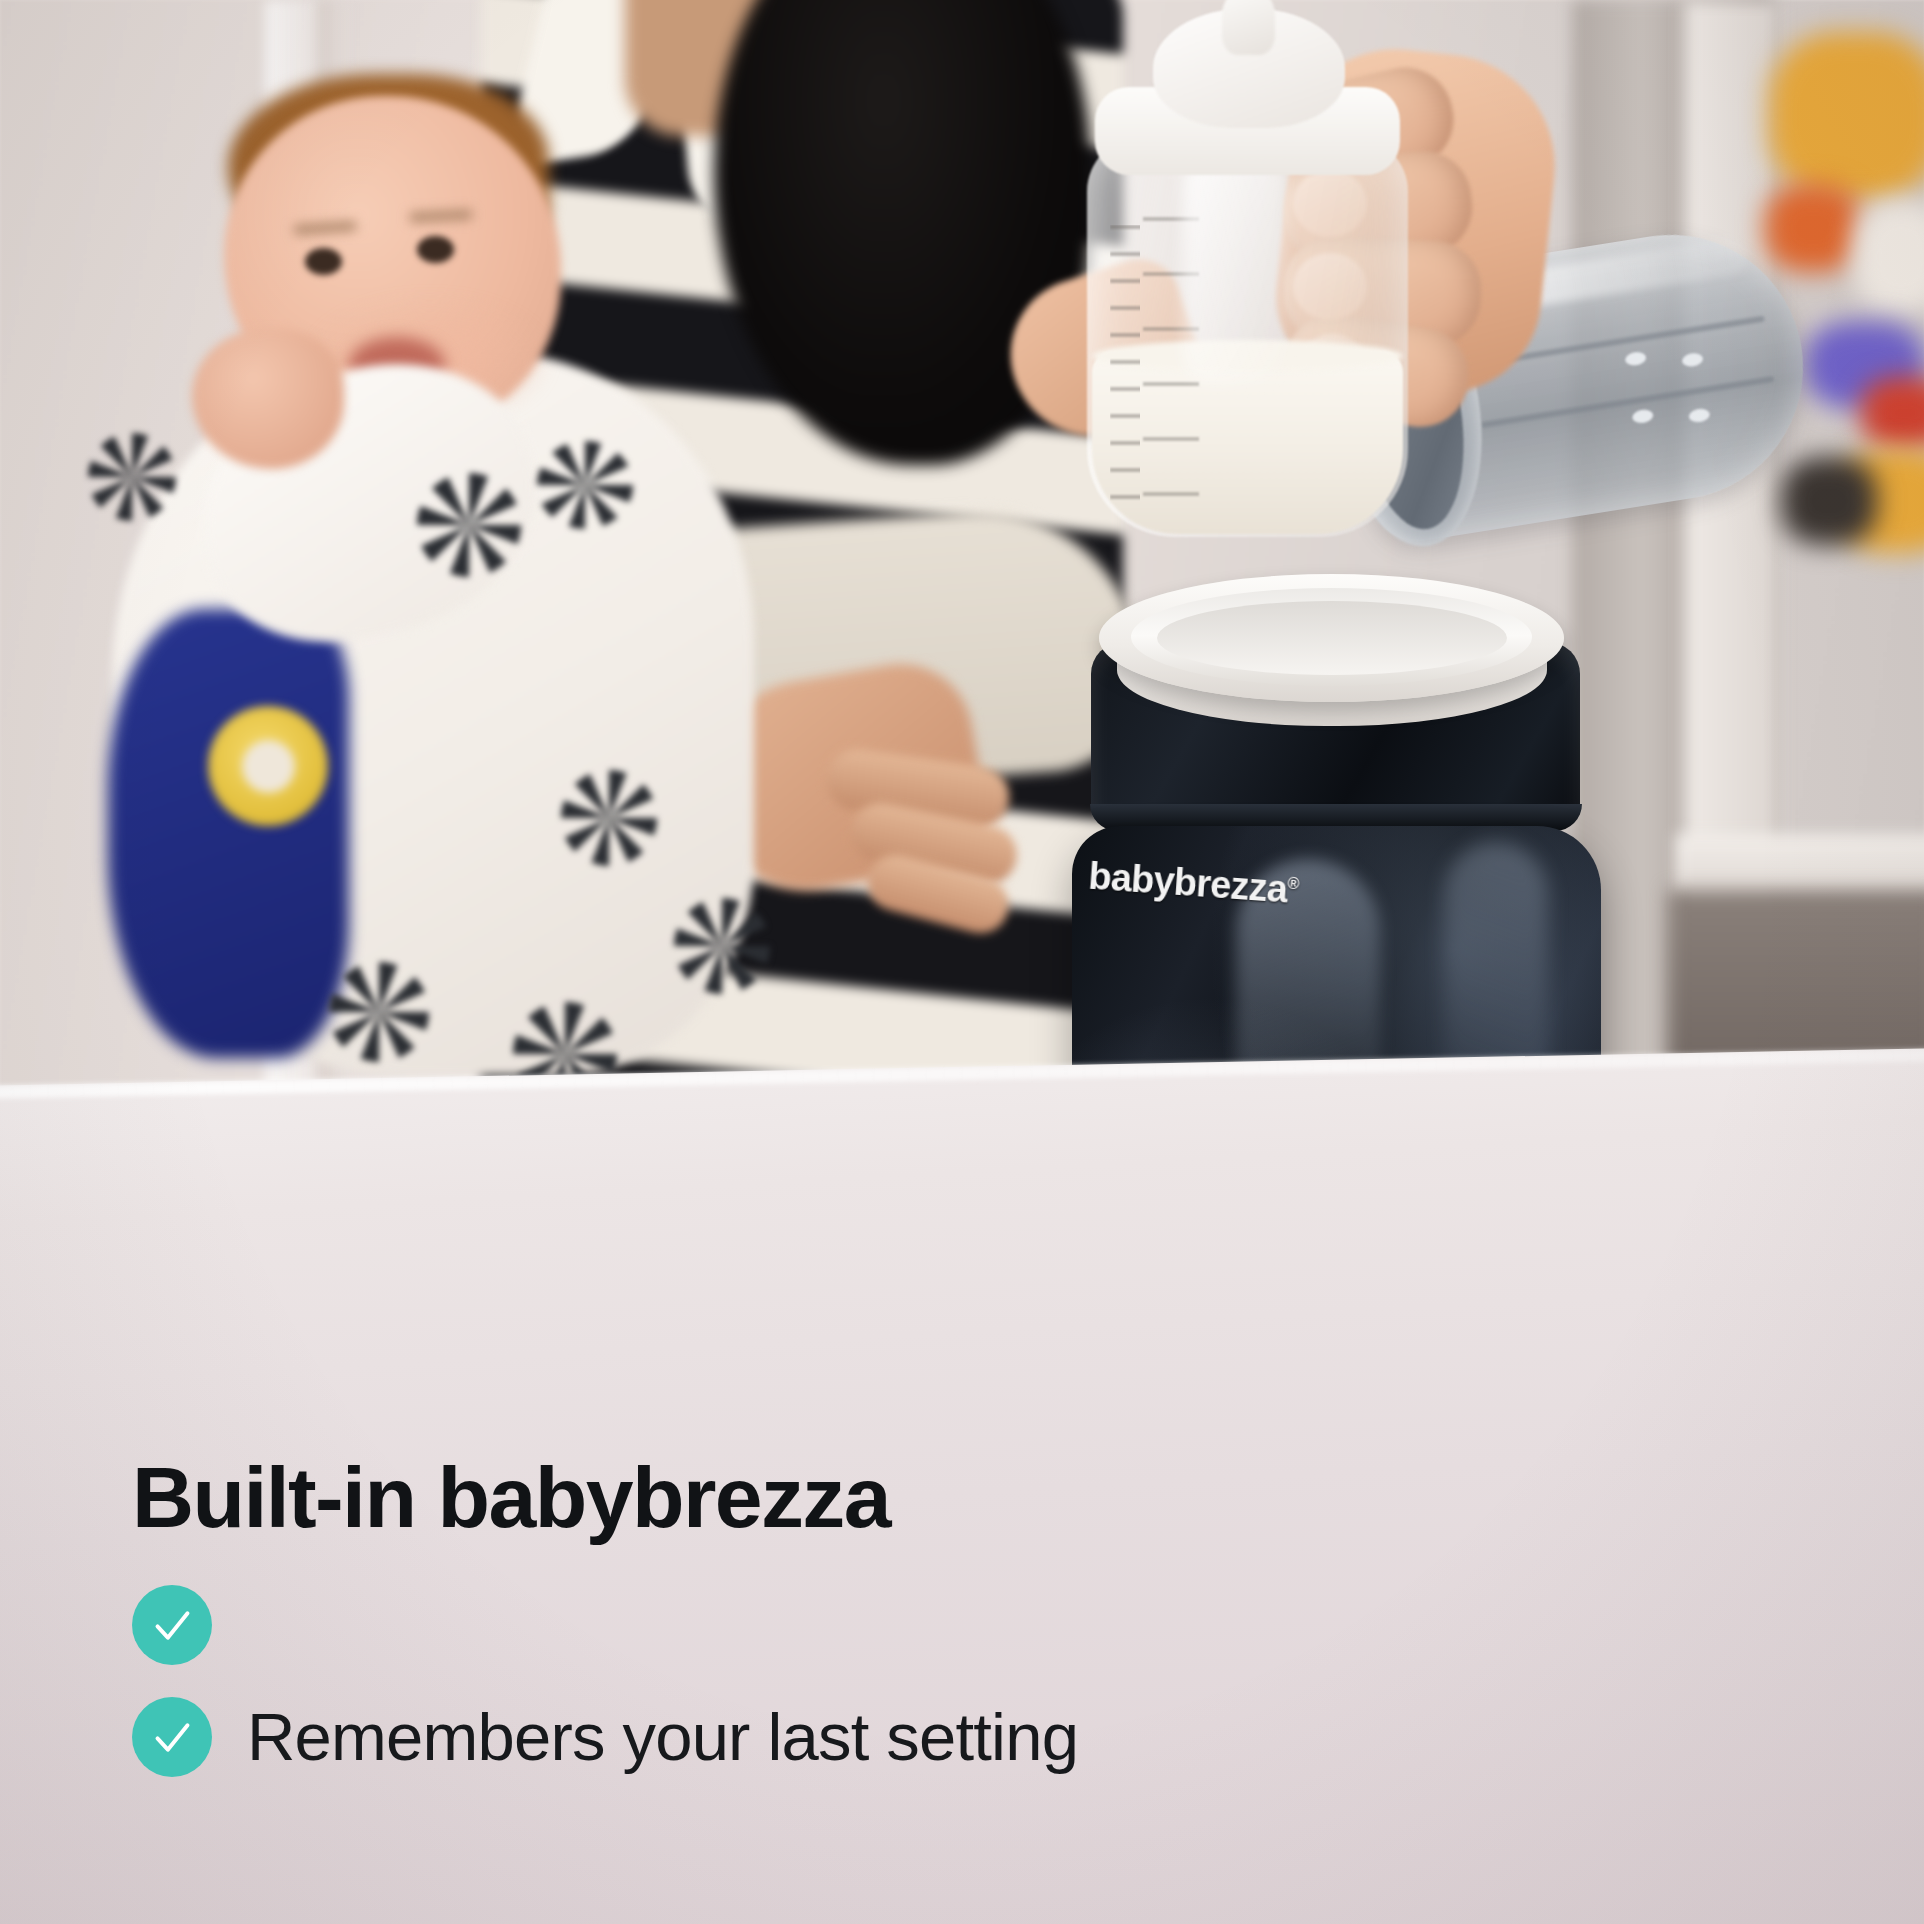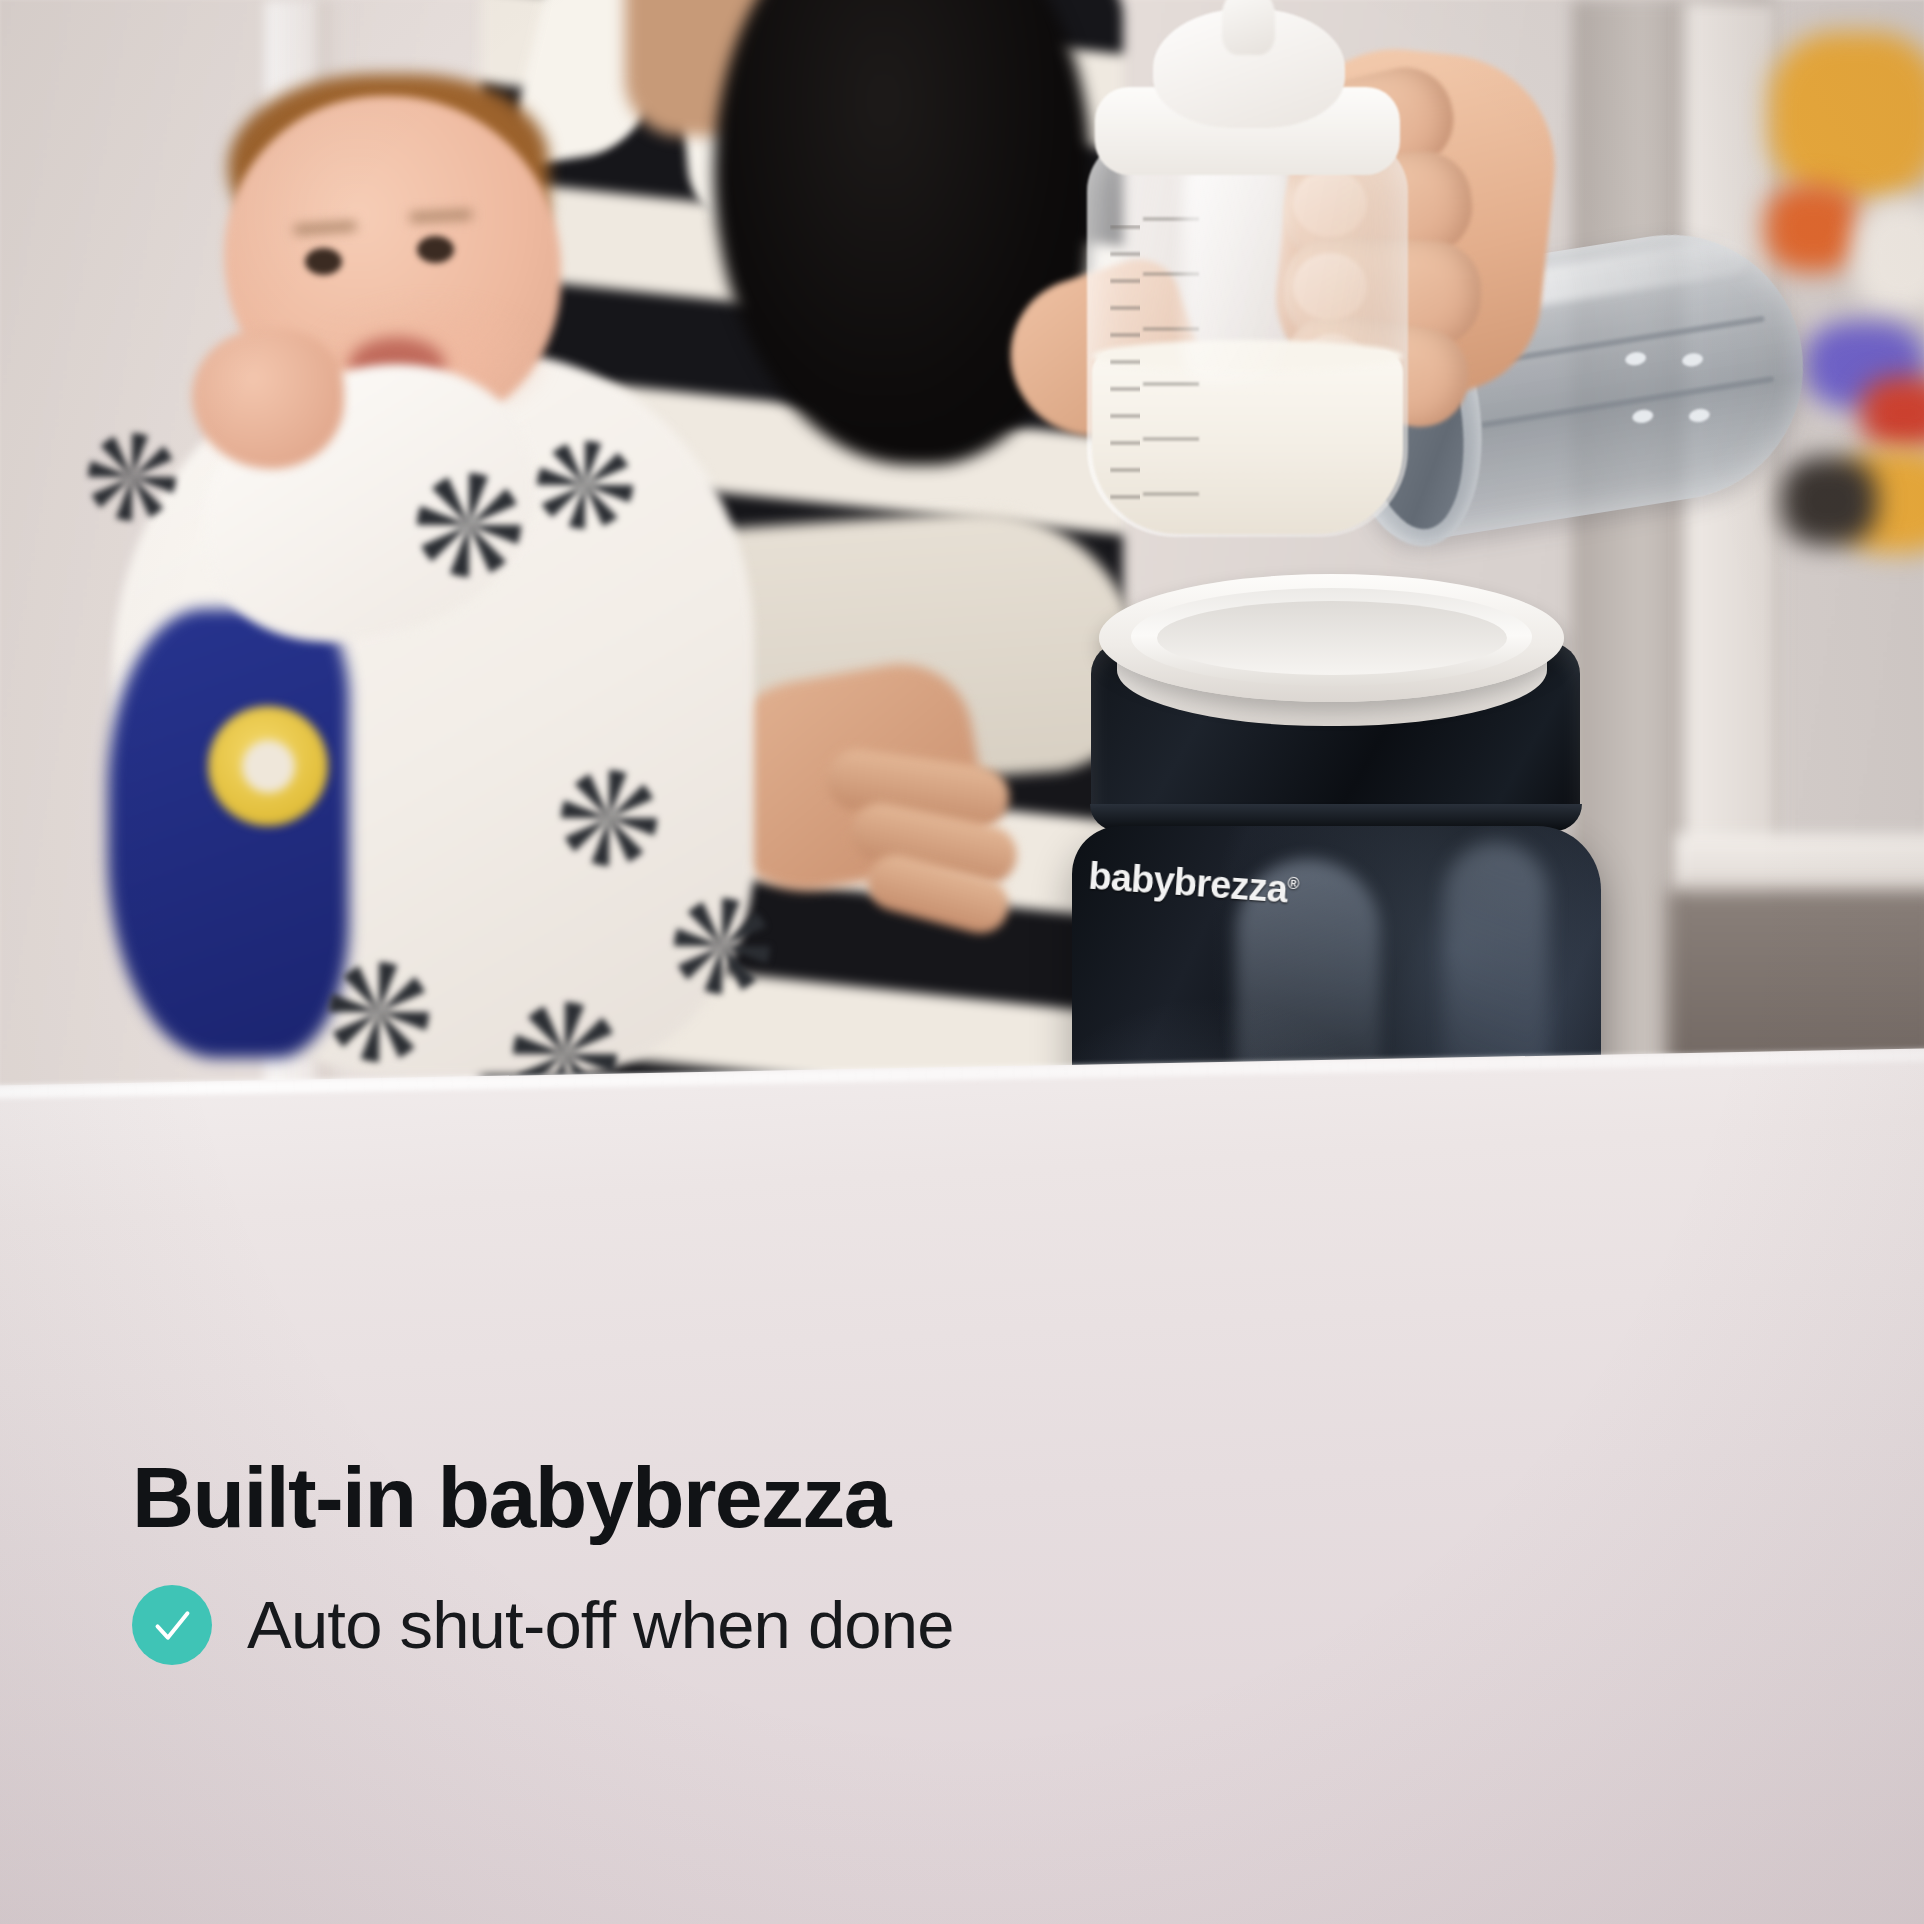--- a/index.html
+++ b/index.html
@@ -600,19 +600,26 @@
 
   <div class="copy">
     <h1 class="headline">Built-in babybrezza</h1>
 
     <div class="bullet">
       <span class="tick">
         <svg viewBox="0 0 24 24" fill="none" stroke="#ffffff" stroke-width="2.1" stroke-linecap="round" stroke-linejoin="round" aria-hidden="true">
           <polyline points="4,12.5 9.5,18.5 20,5.5"></polyline>
         </svg>
       </span>
-      <span class="bullet-text">Auto shut-off when done</span>
     </div>
 
+    <div class="bullet">
+      <span class="tick">
+        <svg viewBox="0 0 24 24" fill="none" stroke="#ffffff" stroke-width="2.1" stroke-linecap="round" stroke-linejoin="round" aria-hidden="true">
+          <polyline points="4,12.5 9.5,18.5 20,5.5"></polyline>
+        </svg>
+      </span>
+      <span class="bullet-text">Remembers your last setting</span>
+    </div>
   </div>
 
 </div>
 
 
 </body></html>

